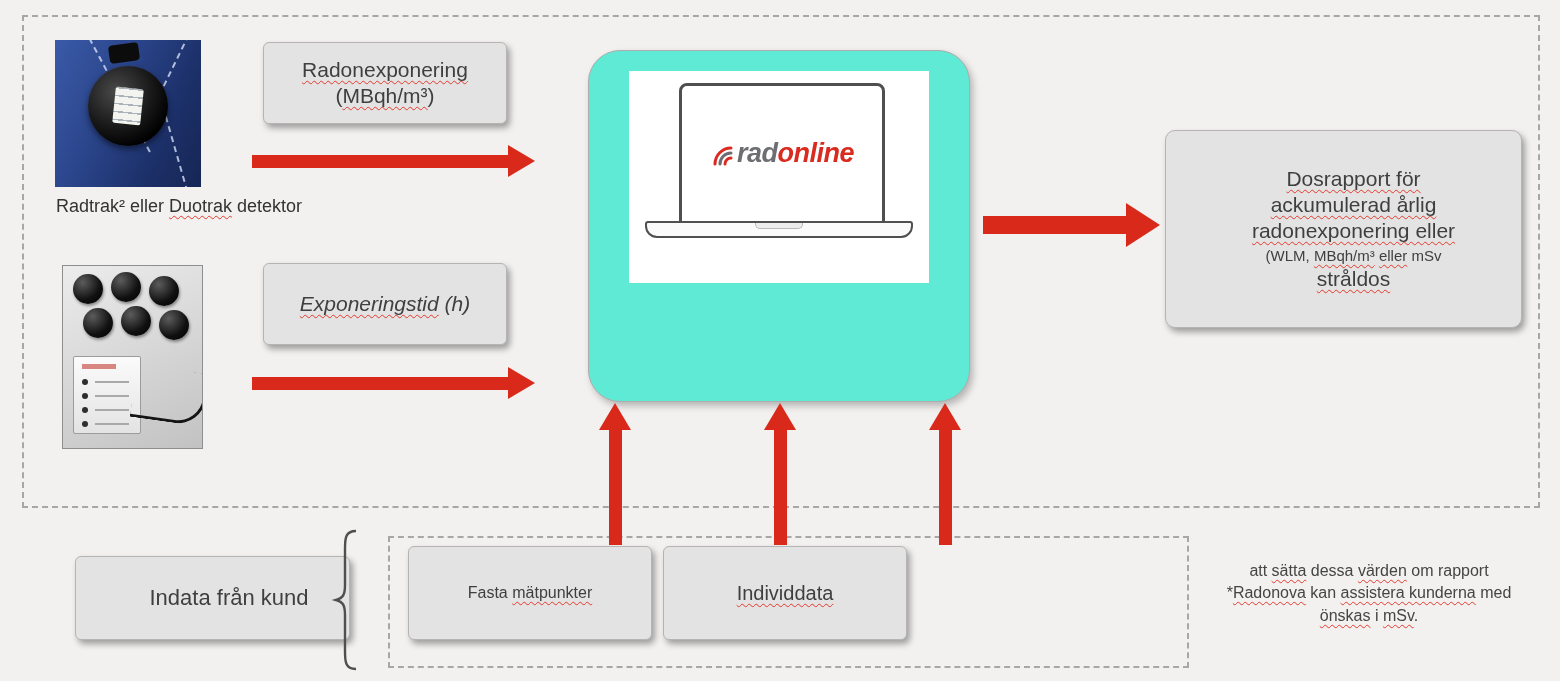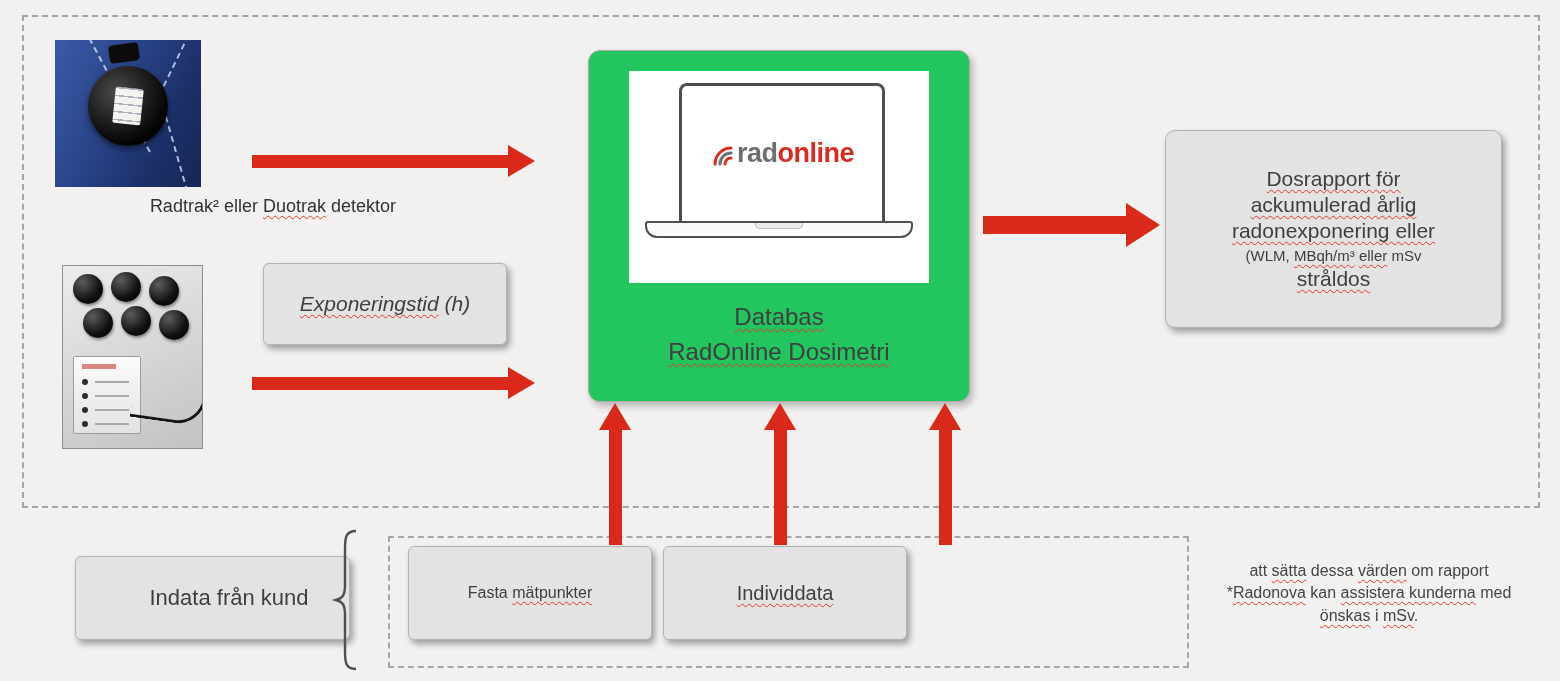--- a/index.html
+++ b/index.html
@@ -16,21 +16,21 @@
     text-align:center; z-index:2;
   }
   .gbox .line { width:100%; }
 
   .sp {
     text-decoration-line:underline; text-decoration-style:wavy;
     text-decoration-color:#e23a2b; text-decoration-thickness:1px;
     text-underline-offset:3px; text-decoration-skip-ink:none;
   }
 
-  .caption { position:absolute; font-size:18px; color:#333; z-index:2;text-align:right; }
+  .caption { position:absolute; font-size:18px; color:#333; z-index:2; }
 
   .arrow { position:absolute; z-index:4; }
   .arrow .shaft { position:absolute; background:#d8291a; }
   .arrow .tri { position:absolute; width:0; height:0; }
 
   
   .photo { position:absolute; overflow:hidden; z-index:2; }
   .photo-detector { background:linear-gradient(115deg,#3a5aa8 0%,#2a4489 40%,#1c3069 72%,#162654 100%); }
   .stitch { position:absolute; border-top:2px dashed rgba(225,232,255,.75); }
   .d-clip { position:absolute; left:54px; top:4px; width:30px; height:18px; background:#0c0c0c; border-radius:4px; transform:rotate(-8deg); }
@@ -49,38 +49,38 @@
               background:linear-gradient(#fbfbfb,#e3e3e3); border:1px solid #9c9c9c; border-radius:2px; }
   .b-brand { position:absolute; left:8px; top:7px; width:34px; height:5px; background:#c9574d; opacity:.7; }
   .knob { position:absolute; left:8px; width:6px; height:6px; border-radius:50%; background:#2e2e2e; }
   .tline { position:absolute; left:21px; width:34px; height:2px; background:#a9a9a9; }
   .b-wire { position:absolute; right:-4px; bottom:26px; width:70px; height:50px;
             border-right:3px solid #151515; border-bottom:3px solid #151515;
             border-radius:0 0 28px 0; transform:rotate(8deg); }
 
   
   .db-box { position:absolute; left:588px; top:50px; width:380px; height:350px;
-            background:#22c55e; border:1px solid #aeacac; border-radius:12px;
-            box-shadow:3px 4px 7px rgba(0,0,0,.25); z-index:2; }
+            background:#5eead4; border:1px solid #aeacac; border-radius:32px;
+            box-shadow:3px 4px 7px rgba(0,0,0,.25); z-index:2;font-style:italic; }
   .white-panel { position:absolute; left:40px; top:20px; width:300px; height:212px; background:#fff; }
   .lt-screen { position:absolute; left:50px; top:12px; width:200px; height:135px; background:#fff;
                border:3px solid #4f4f50; border-radius:8px 8px 0 0;
                display:flex; align-items:center; justify-content:center; }
   .lt-base { position:absolute; left:16px; top:150px; width:264px; height:13px; background:#fafafa;
              border:2px solid #4f4f50; border-radius:3px 3px 12px 12px; }
   .lt-notch { width:46px; height:5px; margin:0 auto; background:#ececec; border:1px solid #b9b9b9;
               border-top:none; border-radius:0 0 5px 5px; }
   .logo { display:flex; align-items:flex-end; gap:3px; }
   .logo-text { font-size:27px; font-weight:700; letter-spacing:-0.5px; line-height:1; }
   .logo-rad { color:#6d6e71; }
   .logo-online { color:#d92b1f; }
   .db-title { position:absolute; left:0; top:248px; width:100%; text-align:center;
               font-size:24px; line-height:35px; color:#3f3f3f; }
 
-  .report-box { border-radius:10px; font-size:21px; line-height:26px; }
+  .report-box { border-radius:10px; font-size:21px; line-height:26px;padding-left:20px; }
   .report-sub { font-size:15px; line-height:20px; margin-top:2px; }
 
   .brace-svg { position:absolute; left:330px; top:527px; z-index:2; }
 
   .footnote { position:absolute; left:1190px; top:560px; width:358px; text-align:center;
               font-size:16px; line-height:1.4; color:#454545; z-index:2; }
 </style>
 </head>
 <body>
 
@@ -93,20 +93,24 @@
     <div class="stitch" style="width:170px; top:24px; left:34px; transform:rotate(116deg);"></div>
     <div class="stitch" style="width:130px; top:118px; left:58px; transform:rotate(74deg);"></div>
     <div class="d-clip"></div>
     <div class="d-disc">
       <div class="d-label"></div>
     </div>
   </div>
 
   <div class="caption" style="left:56px; top:196px; width:340px;"><span>Radtrak² eller </span><span class="sp">Duotrak</span><span> detektor</span></div>
 
+  <div class="gbox" style="left:263px; top:42px; width:242px; height:80px; font-size:21px; line-height:26px;">
+    <div class="line"><span class="sp">Radonexponering</span></div>
+    <div class="line"><span>(</span><span class="sp">MBqh/m³</span><span>)</span></div>
+  </div>
 
   <div class="arrow" style="left:252px; top:145px; width:283px; height:33px;">
     <div class="shaft" style="left:0; top:10px; width:257px; height:13px;"></div>
     <div class="tri" style="left:256px; top:0; border-top:16px solid transparent; border-bottom:16px solid transparent; border-left:27px solid #d8291a;"></div>
   </div>
 
   <div class="photo photo-board" style="left:62px; top:265px; width:139px; height:182px;">
     <div class="sphere" style="left:10px; top:8px;"></div>
     <div class="sphere" style="left:48px; top:6px;"></div>
     <div class="sphere" style="left:86px; top:10px;"></div>
@@ -146,24 +150,20 @@
             <path d="M10 21 A11 11 0 0 1 21 10" stroke="#6d6e71" stroke-width="3" fill="none" stroke-linecap="round"></path>
             <path d="M15 21 A6 6 0 0 1 21 15" stroke="#d92b1f" stroke-width="3" fill="none" stroke-linecap="round"></path>
           </svg>
           <span class="logo-text"><span class="logo-rad">rad</span><span class="logo-online">online</span></span>
         </div>
       </div>
       <div class="lt-base">
         <div class="lt-notch"></div>
       </div>
     </div>
-    <div class="db-title">
-      <div><span class="sp">Databas</span></div>
-      <div><span class="sp">RadOnline Dosimetri</span></div>
-    </div>
   </div>
 
   <div class="arrow" style="left:983px; top:203px; width:177px; height:44px;">
     <div class="shaft" style="left:0; top:13px; width:144px; height:18px;"></div>
     <div class="tri" style="left:143px; top:0; border-top:22px solid transparent; border-bottom:22px solid transparent; border-left:34px solid #d8291a;"></div>
   </div>
 
   <div class="gbox report-box" style="left:1165px; top:130px; width:335px; height:196px;">
     <div class="line"><span class="sp">Dosrapport för</span></div>
     <div class="line"><span class="sp">ackumulerad årlig</span></div>

